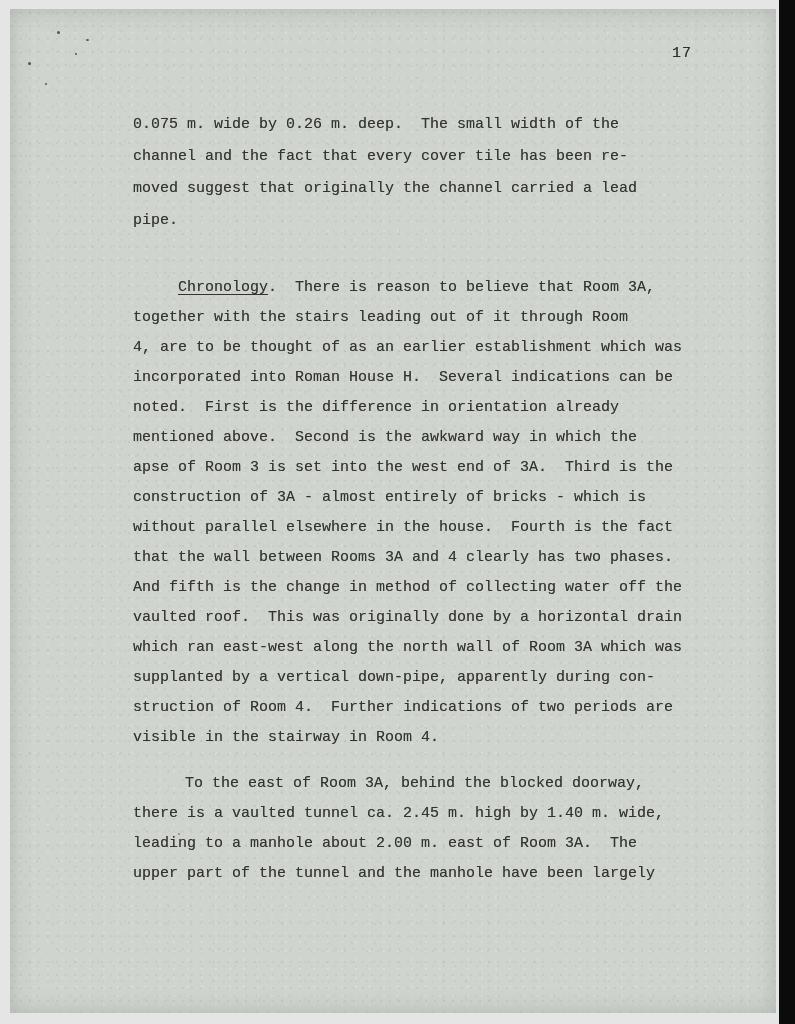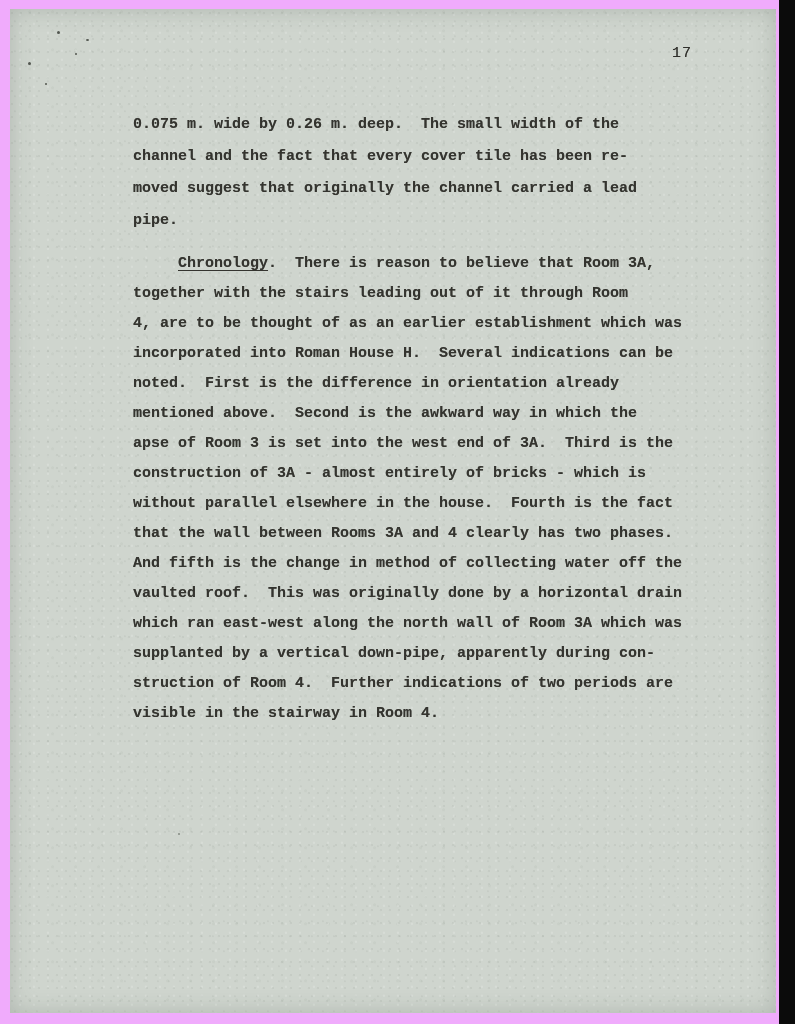--- a/index.html
+++ b/index.html
@@ -8,21 +8,21 @@
     width: 795px;
     height: 1024px;
     background: #0b0b0b;
     overflow: hidden;
     font-family: "Liberation Mono", "DejaVu Sans Mono", monospace;
   }
   .scan-frame {
     position: relative;
     width: 779px;
     height: 1024px;
-    background: #f0abfc;
+    background: #e5e5e5;
   }
   .paper {
     position: absolute;
     left: 10px;
     top: 9px;
     width: 766px;
     height: 1004px;
     background-color: #cfd5ce;
     background-image:
       radial-gradient(circle at 22% 31%, rgba(110,122,110,0.10) 0.8px, transparent 1.6px),
@@ -46,28 +46,27 @@
     left: 123px;
     top: 0;
     width: 562px;
     color: #34342f;
     font-size: 15px;
     text-shadow: 0 0 0.6px rgba(50,50,45,0.5);
   }
   .typewriter {
     white-space: pre-wrap;
     margin: 0;
-    font-weight: bold;
   }
   .para-1 {
     margin-top: 100px;
     line-height: 32px;
   }
   .para-chronology {
-    margin-top: 12px;
+    margin-top: 36px;
     line-height: 30px;
     text-indent: 45px;
   }
   .section-heading {
     margin-top: 40px;
     line-height: 30px;
   }
   .para-east-tunnel {
     margin-top: 16px;
     line-height: 30px;
@@ -124,16 +123,20 @@
 without parallel elsewhere in the house.  Fourth is the fact
 that the wall between Rooms 3A and 4 clearly has two phases.
 And fifth is the change in method of collecting water off the
 vaulted roof.  This was originally done by a horizontal drain
 which ran east-west along the north wall of Room 3A which was
 supplanted by a vertical down-pipe, apparently during con-
 struction of Room 4.  Further indications of two periods are
 visible in the stairway in Room 4.</span></p>
 
 
+      <p class="typewriter para-east-tunnel">To the east of Room 3A, behind the blocked doorway,
+there is a vaulted tunnel ca. 2.45 m. high by 1.40 m. wide,
+leading to a manhole about 2.00 m. east of Room 3A.  The
+upper part of the tunnel and the manhole have been largely</p>
 
     </div>
   </div>
 </div>
 
 </body></html>

